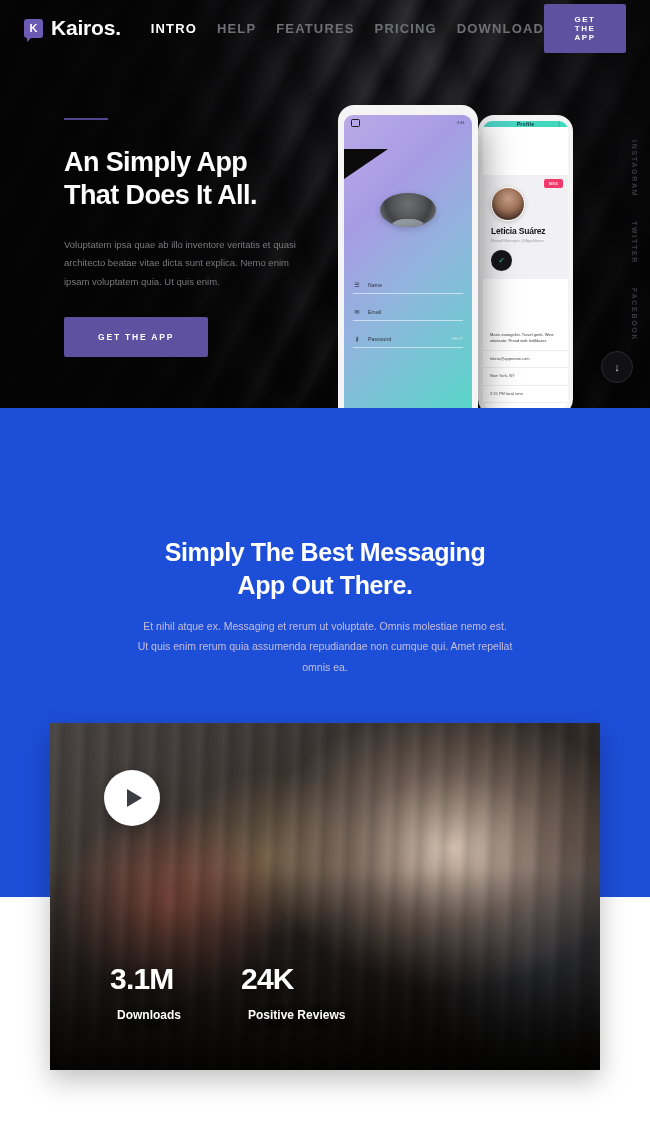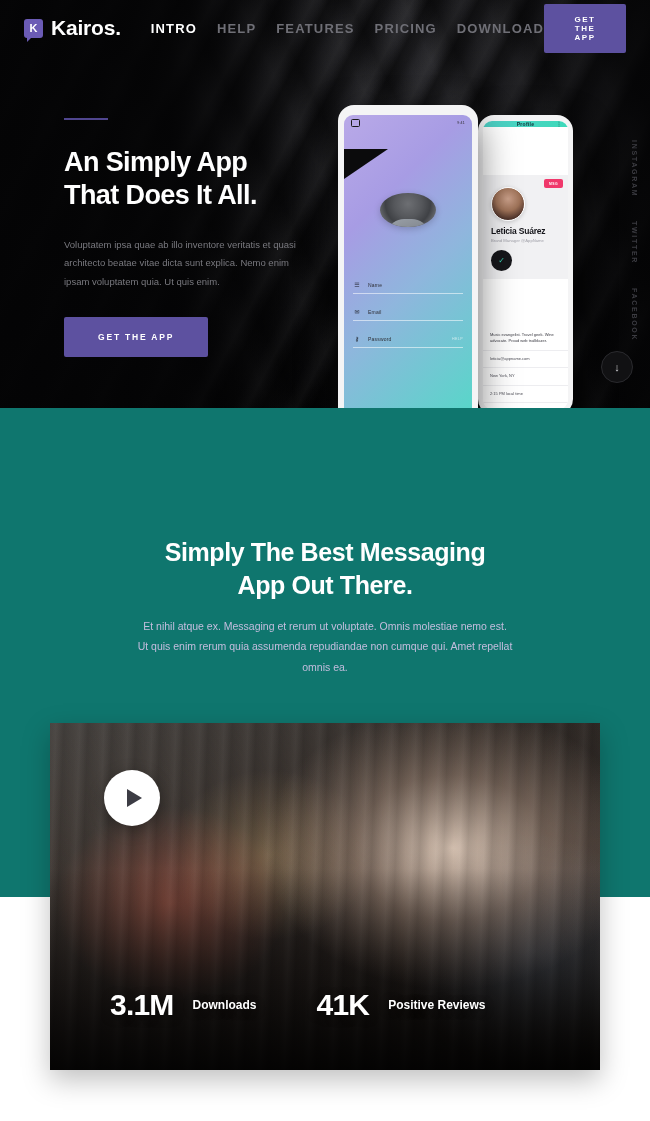--- a/index.html
+++ b/index.html
@@ -248,21 +248,21 @@
     color: #4c4c55;
     font-size: 4px;
     line-height: 1.6;
   }
   .pf-row.bio { color: #3a3a42; }
 
   
   .purple {
     position: absolute; top: 408px; left: 0;
     width: 650px; height: 489px;
-    background: #0f766e;
+    background: #1d4ed8;
   }
   .purple-title {
     position: absolute; top: 128px; left: 0; width: 650px;
     text-align: center;
     color: #ffffff;
     font-size: 25px; font-weight: bold; line-height: 1.32;
     letter-spacing: -0.4px;
   }
   .purple-sub {
     position: absolute; top: 208px; left: 137px; width: 376px;
@@ -314,21 +314,21 @@
     width: 0; height: 0;
     border-left: 15px solid #3c3c44;
     border-top: 9px solid transparent;
     border-bottom: 9px solid transparent;
     margin-left: 5px;
   }
   .stats {
     position: absolute; left: 60px; bottom: 48px;
     display: flex; align-items: baseline; gap: 60px;
   }
-  .stat { display: flex; align-items: center; gap: 12px; }
+  .stat { display: flex; align-items: flex-start; gap: 12px; flex-direction: column; }
   .stat-value {
     color: #ffffff; font-size: 30px; font-weight: bold; letter-spacing: -0.8px;
     text-shadow: 0 2px 10px rgba(0,0,0,0.5);
   }
   .stat-label {
     color: #ffffff; font-size: 12px; font-weight: bold;
     text-shadow: 0 2px 8px rgba(0,0,0,0.5);
     padding-left: 7px;
   }
 </style>
@@ -454,19 +454,19 @@
     <div class="play-button">
       <div class="play-triangle"></div>
     </div>
 
     <div class="stats">
       <div class="stat">
         <span class="stat-value">3.1M</span>
         <span class="stat-label">Downloads</span>
       </div>
       <div class="stat">
-        <span class="stat-value">41K</span>
+        <span class="stat-value">24K</span>
         <span class="stat-label">Positive Reviews</span>
       </div>
     </div>
   </div>
 
 </div>
 
 </body></html>

